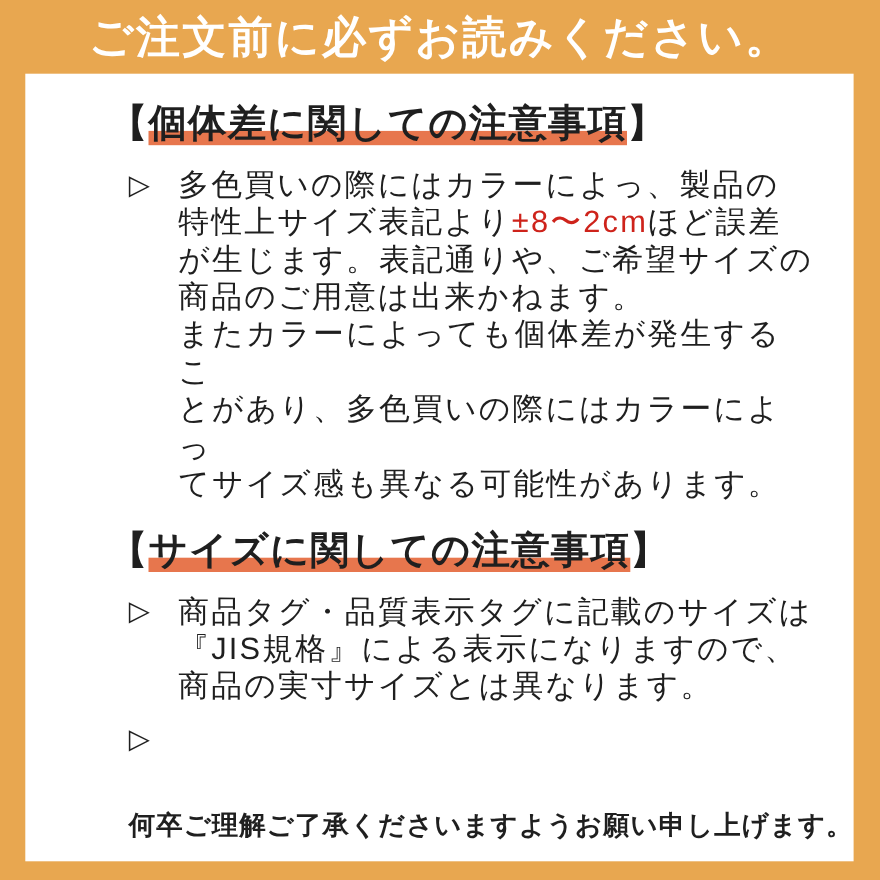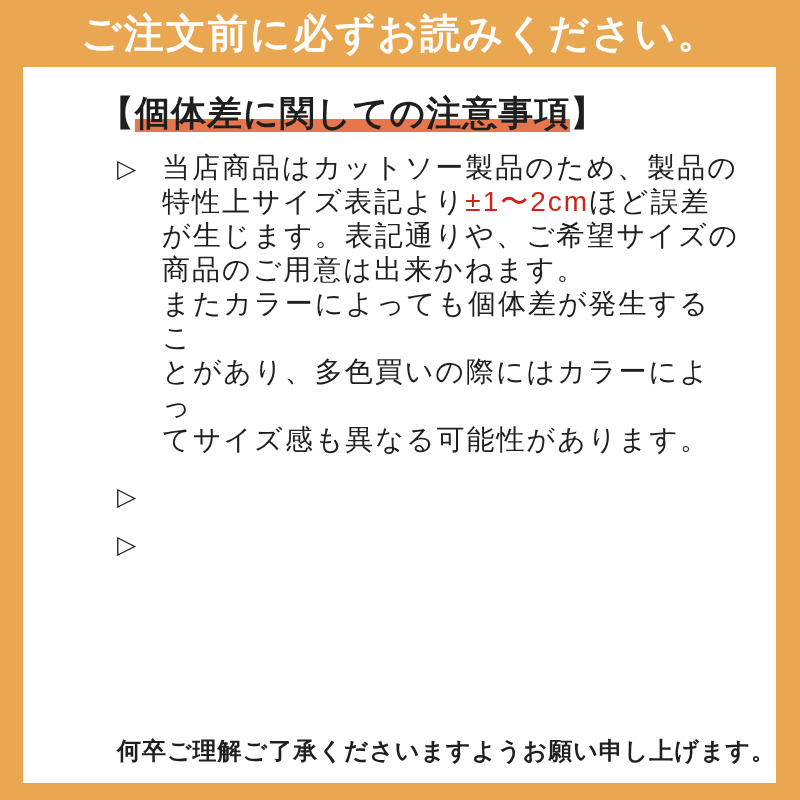--- a/index.html
+++ b/index.html
@@ -108,34 +108,38 @@
   </div>
 
   <div class="panel">
     <div class="content">
 
       <div class="section section-1">
         <div class="section-heading"><span class="bracket">【</span><span class="hl-label">個体差に関しての注意事項</span><span class="bracket">】</span></div>
 
         <div class="bullet-row">
           <div class="bullet-marker">▷</div>
-          <div class="bullet-text"><span>当店商品はカットソー製品のため、製品の
-特性上サイズ表記より</span><span class="em-red">±1〜2cm</span><span>ほど誤差
+          <div class="bullet-text"><span>多色買いの際にはカラーによっ、製品の
+特性上サイズ表記より</span><span class="em-red">±8〜2cm</span><span>ほど誤差
 が生じます。表記通りや、ご希望サイズの
 商品のご用意は出来かねます。
 またカラーによっても個体差が発生するこ
 とがあり、多色買いの際にはカラーによっ
 てサイズ感も異なる可能性があります。</span></div>
         </div>
       </div>
 
       <div class="section section-2">
+        <div class="section-heading"><span class="bracket">【</span><span class="hl-label">サイズに関しての注意事項</span><span class="bracket">】</span></div>
 
         <div class="bullet-row">
           <div class="bullet-marker">▷</div>
+          <div class="bullet-text"><span>商品タグ・品質表示タグに記載のサイズは
+『JIS規格』による表示になりますので、
+商品の実寸サイズとは異なります。</span></div>
         </div>
 
         <div class="bullet-row second">
           <div class="bullet-marker">▷</div>
         </div>
       </div>
 
     </div>
 
     <div class="footer-note">何卒ご理解ご了承くださいますようお願い申し上げます。</div>

